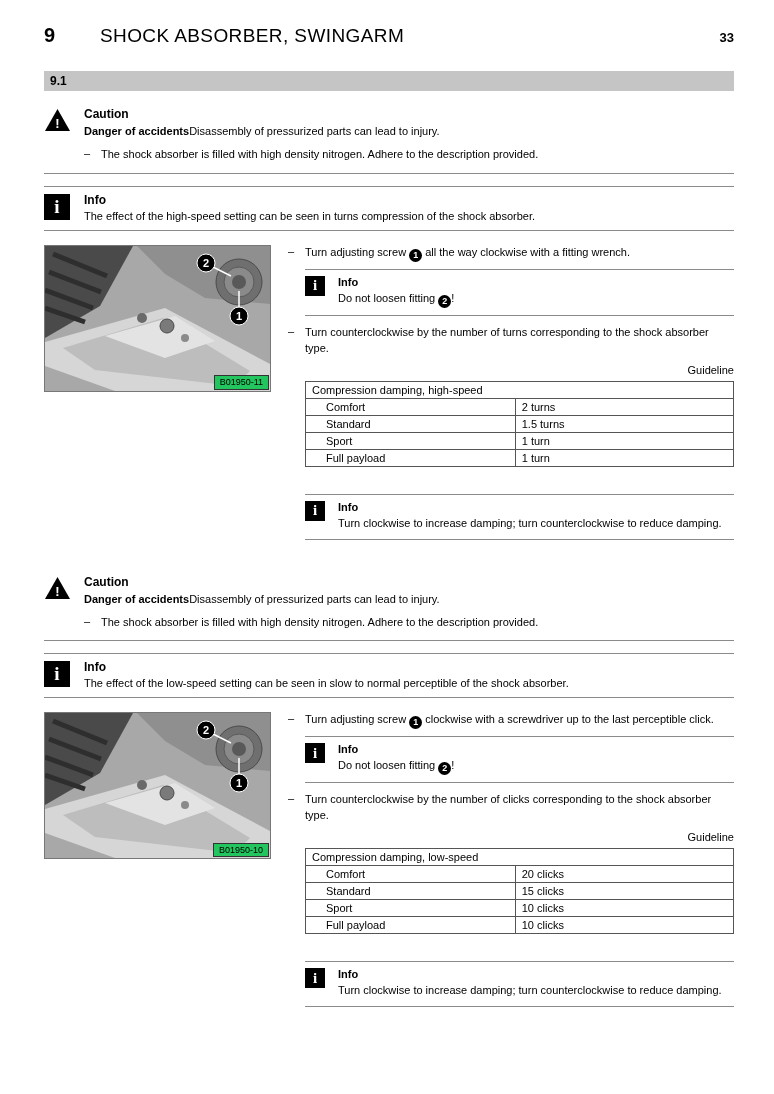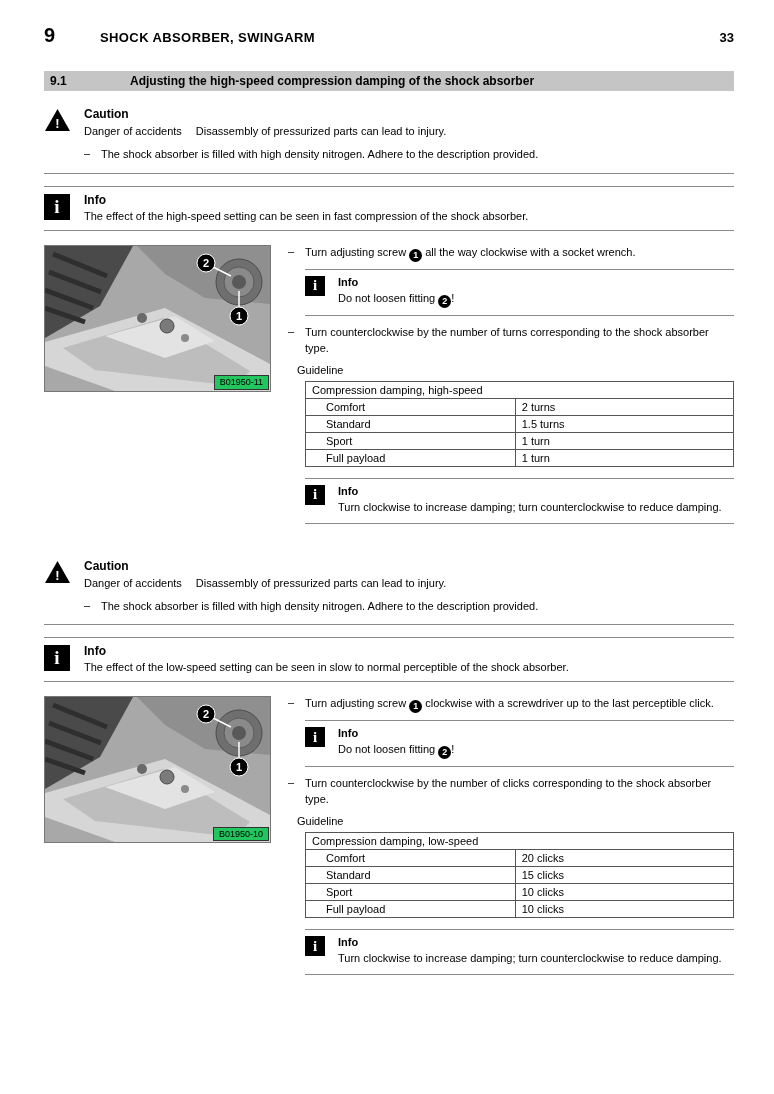--- a/index.html
+++ b/index.html
@@ -15,21 +15,21 @@
     height: 1094px;
     overflow: hidden;
     padding: 24px 40px 20px 44px;
     position: relative;
     background: #fff;
   }
 
   
   .chapter-header { display: flex; align-items: baseline; margin-bottom: 24px; }
   .chapter-num { font-size: 20px; font-weight: bold; width: 56px; flex: none; }
-  .chapter-title { font-size: 13px; font-weight: bold; letter-spacing: 0.4px; margin: 0; }
+  .chapter-title { font-size: 19px; font-weight: normal; letter-spacing: 0.4px; margin: 0; }
   .page-num { margin-left: auto; font-size: 13px; font-weight: bold; }
 
   
   .section-bar {
     background: #c5c5c5;
     display: flex;
     align-items: center;
     padding: 3px 6px;
     font-weight: bold;
     font-size: 12px;
@@ -49,21 +49,21 @@
     display: flex;
     border-top: 1px solid #8a8a8a;
     border-bottom: 1px solid #8a8a8a;
     padding: 6px 0 8px;
     margin-bottom: 14px;
   }
   .icon-col { width: 40px; flex: none; padding-top: 1px; }
   .text-col { flex: 1; }
   .block-title { font-size: 12px; font-weight: bold; margin-bottom: 3px; }
   .danger-line { margin-top: 2px; line-height: 1.4; }
-  .bold { font-weight: normal; margin-right: 14px; }
+  .bold { font-weight: bold; }
   .dash-item { display: flex; margin-top: 8px; }
   .dash { width: 17px; flex: none; }
   .dash-text { flex: 1; line-height: 1.4; }
 
   .warn-icon svg { display: block; }
   .info-icon {
     width: 26px; height: 26px; background: #000; color: #fff;
     font-family: "Liberation Serif", "DejaVu Serif", serif;
     font-weight: bold; font-size: 19px;
     display: flex; align-items: center; justify-content: center;
@@ -101,27 +101,27 @@
     width: 20px; height: 20px; flex: none; background: #000; color: #fff;
     font-family: "Liberation Serif", "DejaVu Serif", serif;
     font-weight: bold; font-size: 15px;
     display: flex; align-items: center; justify-content: center;
     margin-right: 13px;
   }
   .mini-text { flex: 1; }
   .mini-text .block-title { font-size: 11px; margin-bottom: 3px; }
   .mini-text .mini-body { line-height: 1.45; }
 
-  .guideline { margin: 4px 0 5px 9px; }
+  .guideline { margin: 4px 0 5px 35px; text-align: right; }
 
   .guide-table {
     border-collapse: collapse;
     margin-left: 17px;
     width: calc(100% - 17px);
-    margin-bottom: 11px;
+    margin-bottom: 27px;
   }
   .guide-table td {
     border: 1px solid #555;
     padding: 2px 6px;
     height: 16px;
     font-size: 11px;
   }
   .guide-table tr td:first-child { width: 49%; padding-left: 20px; }
   .guide-table tr.thead-row td { padding-left: 6px; }
 
@@ -139,21 +139,20 @@
 
   <header class="chapter-header">
     <span class="chapter-num">9</span>
     <h1 class="chapter-title">SHOCK ABSORBER, SWINGARM</h1>
     <span class="page-num">33</span>
   </header>
 
   <section>
     <div class="section-bar">
       <span class="section-num">9.1</span>
-      <span class="section-title">Adjusting the high-speed compression damping of the shock absorber</span>
     </div>
 
     <div class="caution-block">
       <div class="icon-col">
         <div class="warn-icon">
           <svg width="27" height="24" viewBox="0 0 27 24">
             <polygon points="13.5,1 26,23 1,23" fill="#000"></polygon>
             <text x="13.5" y="20" text-anchor="middle" fill="#fff" font-size="13" font-weight="bold" font-family="Liberation Sans, sans-serif">!</text>
           </svg>
         </div>
@@ -169,21 +168,21 @@
         </div>
       </div>
     </div>
 
     <div class="info-block">
       <div class="icon-col">
         <div class="info-icon">i</div>
       </div>
       <div class="text-col">
         <div class="block-title">Info</div>
-        <div class="info-text">The effect of the high-speed setting can be seen in fast compression of the shock absorber.</div>
+        <div class="info-text">The effect of the high-speed setting can be seen in turns compression of the shock absorber.</div>
       </div>
     </div>
 
     <div class="section-body">
       <figure class="photo">
         <svg width="225" height="145" viewBox="0 0 225 145">
           <rect width="225" height="145" fill="#a8a8a8"></rect>
           <polygon points="0,0 88,0 55,60 0,92" fill="#4a4a4a"></polygon>
           <g stroke="#2e2e2e" stroke-width="5">
             <line x1="8" y1="8" x2="62" y2="30"></line>
@@ -210,21 +209,21 @@
         </svg>
         <div class="fig-caption">B01950-11</div>
       </figure>
 
       <div class="steps">
         <div class="step">
           <span class="dash">–</span>
           <div class="step-text">
             <span>Turn adjusting screw</span>
             <span class="callout-inline">1</span>
-            <span>all the way clockwise with a socket wrench.</span>
+            <span>all the way clockwise with a fitting wrench.</span>
           </div>
         </div>
 
         <div class="mini-info">
           <div class="mini-icon">i</div>
           <div class="mini-text">
             <div class="block-title">Info</div>
             <div class="mini-body">
               <span>Do not loosen fitting</span>
               <span class="callout-inline">2</span><span>!</span>

